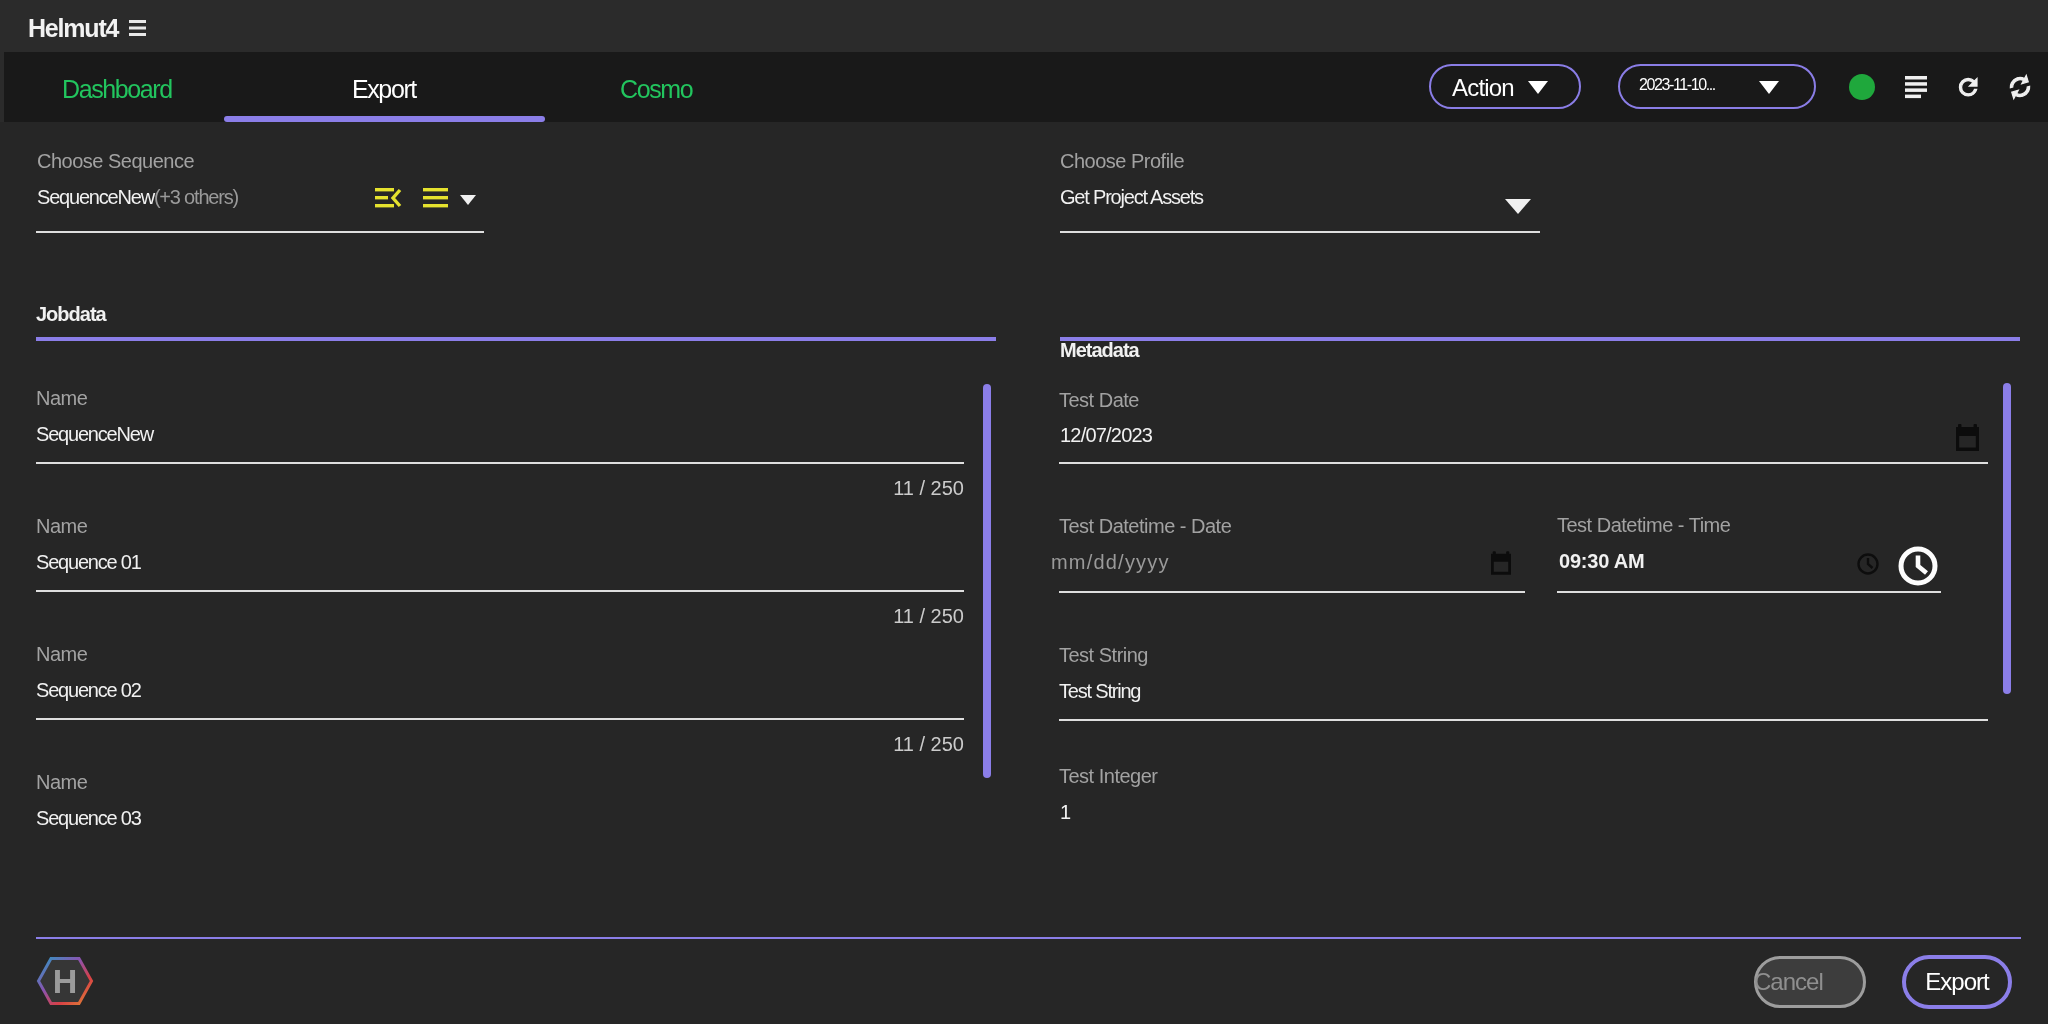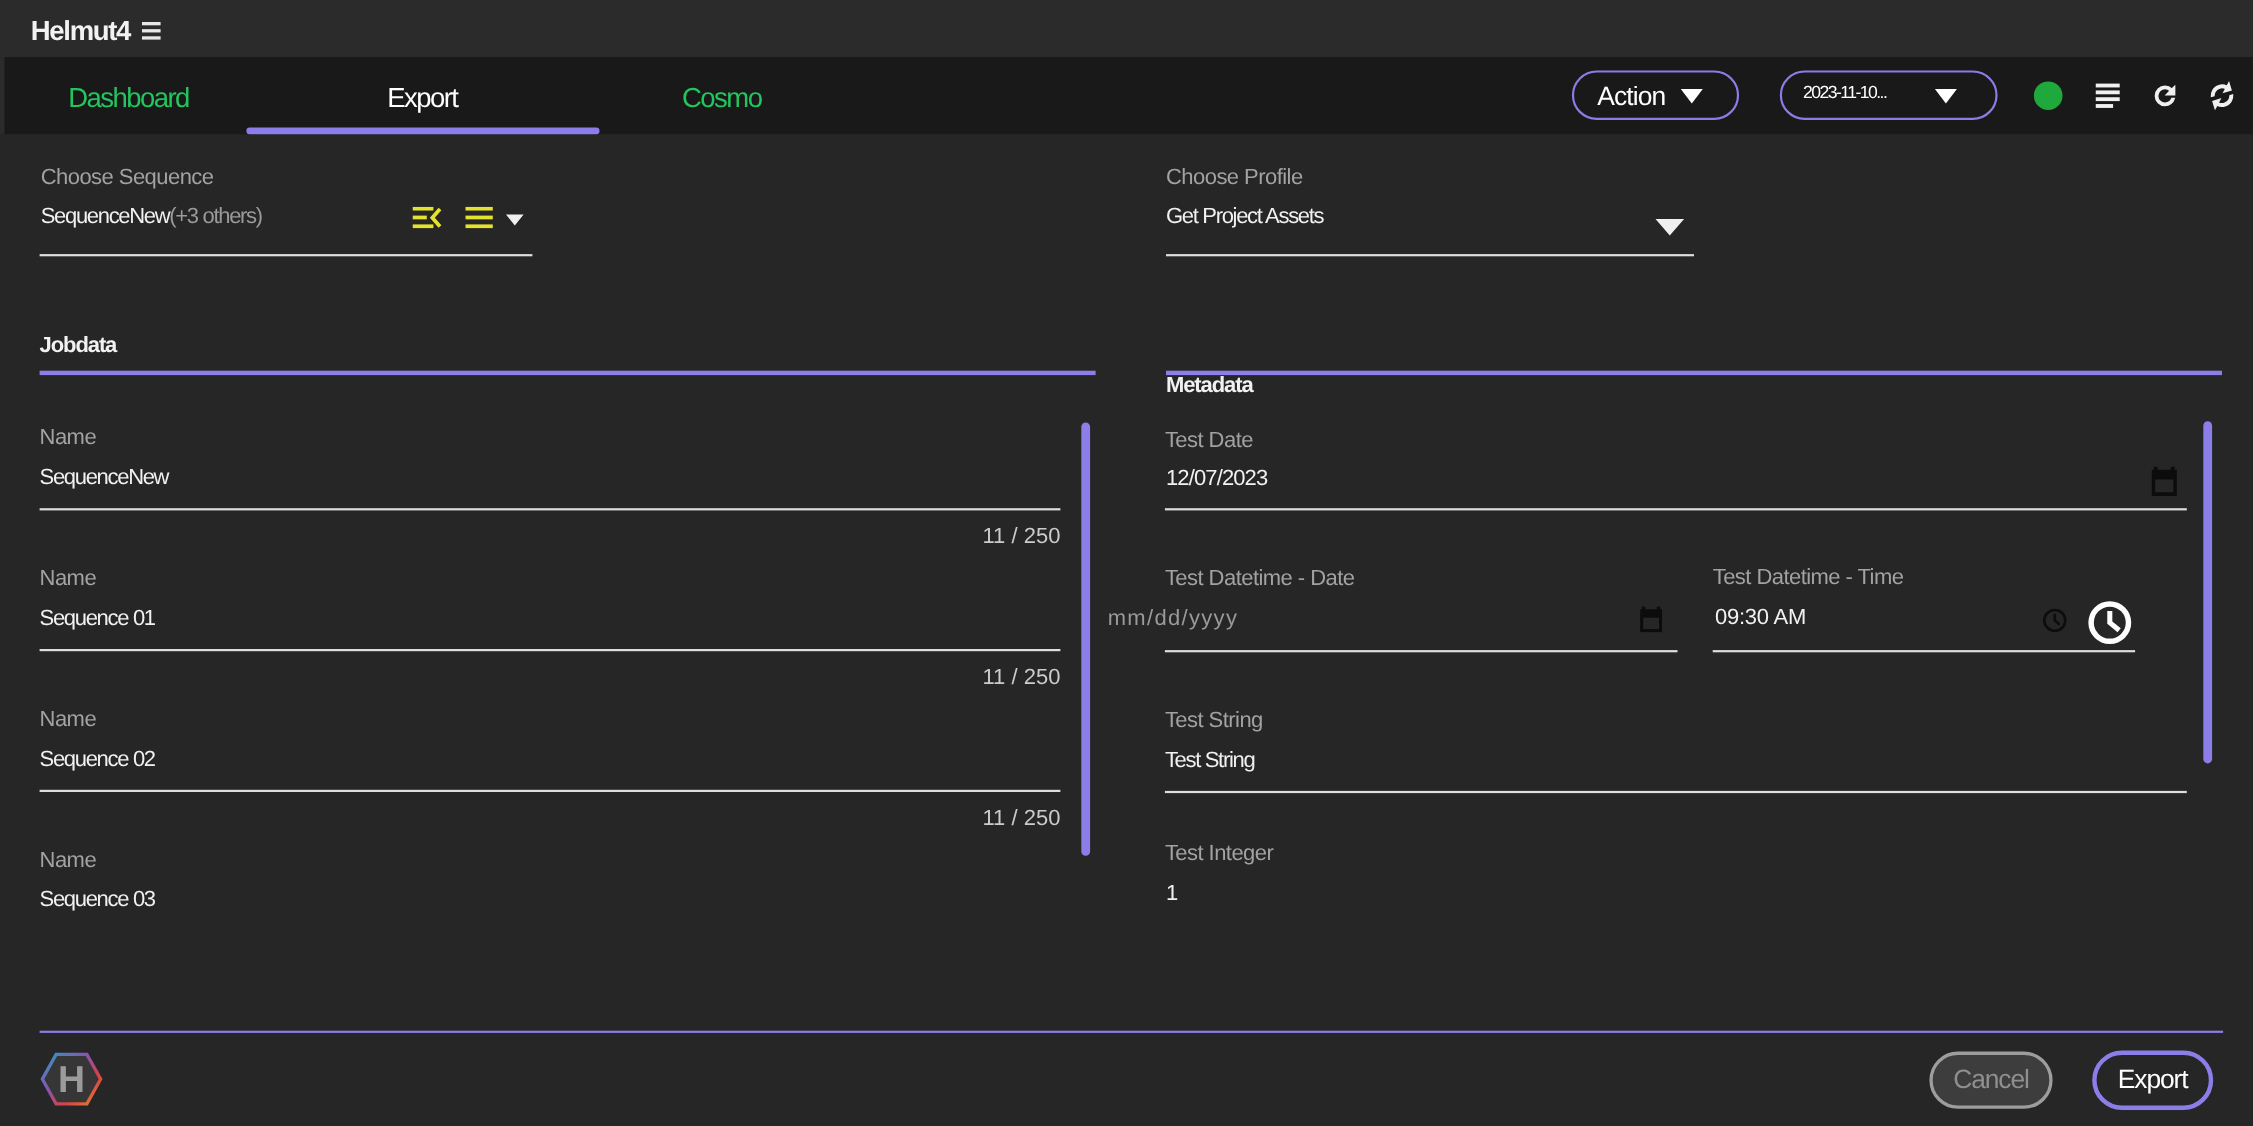--- a/index.html
+++ b/index.html
@@ -118,30 +118,30 @@
   <div class="abs label" style="left:1059px; top:389px;">Test Date</div>
   <div class="abs value" style="left:1060px; top:424px; letter-spacing:-0.8px;">12/07/2023</div>
   <svg class="abs" style="left:1956px; top:424px;" width="23" height="27" viewBox="0 0 23 27">
     <rect x="2" y="0" width="3.5" height="6" rx="1" fill="#0c0c0c"></rect>
     <rect x="17.5" y="0" width="3.5" height="6" rx="1" fill="#0c0c0c"></rect>
     <path d="M 0 3 h 23 v 24 h -23 Z M 3.2 12 v 11.6 h 16.6 V 12 Z" fill="#0c0c0c" fill-rule="evenodd"></path>
   </svg>
   <div class="abs uline" style="left:1059px; top:462px; width:929px;"></div>
 
   <div class="abs label" style="left:1059px; top:515px;">Test Datetime - Date</div>
-  <div class="abs value muted" style="left:1007px; top:551px; letter-spacing:1.2px;text-align:right;">mm/dd/yyyy</div>
+  <div class="abs value muted" style="left:1051px; top:551px; letter-spacing:1.2px;text-align:right;">mm/dd/yyyy</div>
   <svg class="abs" style="left:1491px; top:551px;" width="20" height="24" viewBox="0 0 23 27">
     <rect x="2" y="0" width="3.5" height="6" rx="1" fill="#0c0c0c"></rect>
     <rect x="17.5" y="0" width="3.5" height="6" rx="1" fill="#0c0c0c"></rect>
     <path d="M 0 3 h 23 v 24 h -23 Z M 3.2 12 v 11.6 h 16.6 V 12 Z" fill="#0c0c0c" fill-rule="evenodd"></path>
   </svg>
   <div class="abs uline" style="left:1059px; top:591px; width:466px;"></div>
 
   <div class="abs label" style="left:1557px; top:514px;">Test Datetime - Time</div>
-  <div class="abs value" style="left:1559px; top:550px; letter-spacing:-0.2px;">09:30 AM</div>
+  <div class="abs value" style="left:1559px; top:550px; letter-spacing:-0.2px;font-weight:bold;">09:30 AM</div>
   <svg class="abs" style="left:1857px; top:553px;" width="22" height="22" viewBox="0 0 22 22">
     <circle cx="11" cy="11" r="9.5" fill="none" stroke="#0d0d0d" stroke-width="2.4"></circle>
     <path d="M 11 5 v 6 l 4.5 4" fill="none" stroke="#0d0d0d" stroke-width="2.4"></path>
   </svg>
   <svg class="abs" style="left:1898px; top:546px;" width="40" height="40" viewBox="0 0 40 40">
     <circle cx="20" cy="20" r="17" fill="none" stroke="#fdfdfd" stroke-width="5"></circle>
     <path d="M 20 9.5 v 10.5 l 8.5 7" fill="none" stroke="#fdfdfd" stroke-width="4.6"></path>
   </svg>
   <div class="abs uline" style="left:1557px; top:591px; width:384px;"></div>
 
@@ -161,15 +161,15 @@
         <stop offset="0" stop-color="#2a9bc4"></stop>
         <stop offset="0.4" stop-color="#8a53b0"></stop>
         <stop offset="0.7" stop-color="#d84046"></stop>
         <stop offset="1" stop-color="#e08a31"></stop>
       </linearGradient>
     </defs>
     <polygon points="15,2.5 43,2.5 55.5,25 43,47.5 15,47.5 2.5,25" fill="#363636" stroke="url(#hexg)" stroke-width="3"></polygon>
     <text x="29" y="37" text-anchor="middle" font-family="Liberation Sans, sans-serif" font-size="34" font-weight="bold" fill="#9b9b9b">H</text>
   </svg>
   <div class="abs" style="left:1754px; top:956px; width:112px; height:52px; border:3px solid #9d9d9d; border-radius:26px; background:#3d3d3d;"></div>
-  <div class="abs" style="left:1754px; top:968px; width:112px; text-align:center; font-size:24px; letter-spacing:-1px; color:#8f8f8f;">Cancel</div>
+  <div class="abs" style="left:1754px; top:968px; width:112px; text-align:left; font-size:24px; letter-spacing:-1px; color:#8f8f8f;">Cancel</div>
   <div class="abs" style="left:1902px; top:955px; width:110px; height:54px; border:4px solid #8b7ee8; border-radius:27px;"></div>
   <div class="abs" style="left:1902px; top:968px; width:110px; text-align:center; font-size:24px; letter-spacing:-1px; color:#ffffff;">Export</div>
 
 </body></html>

